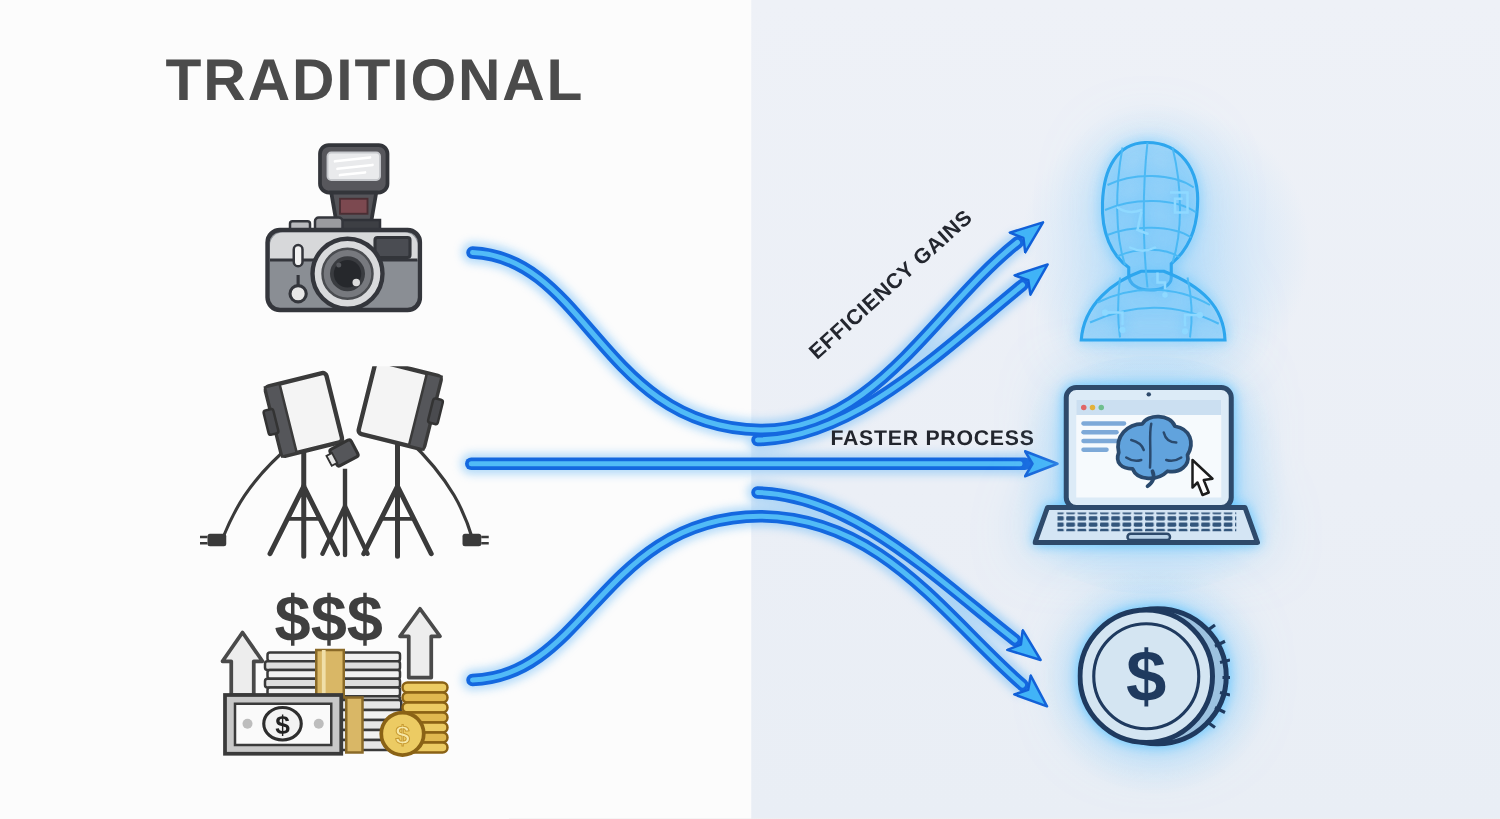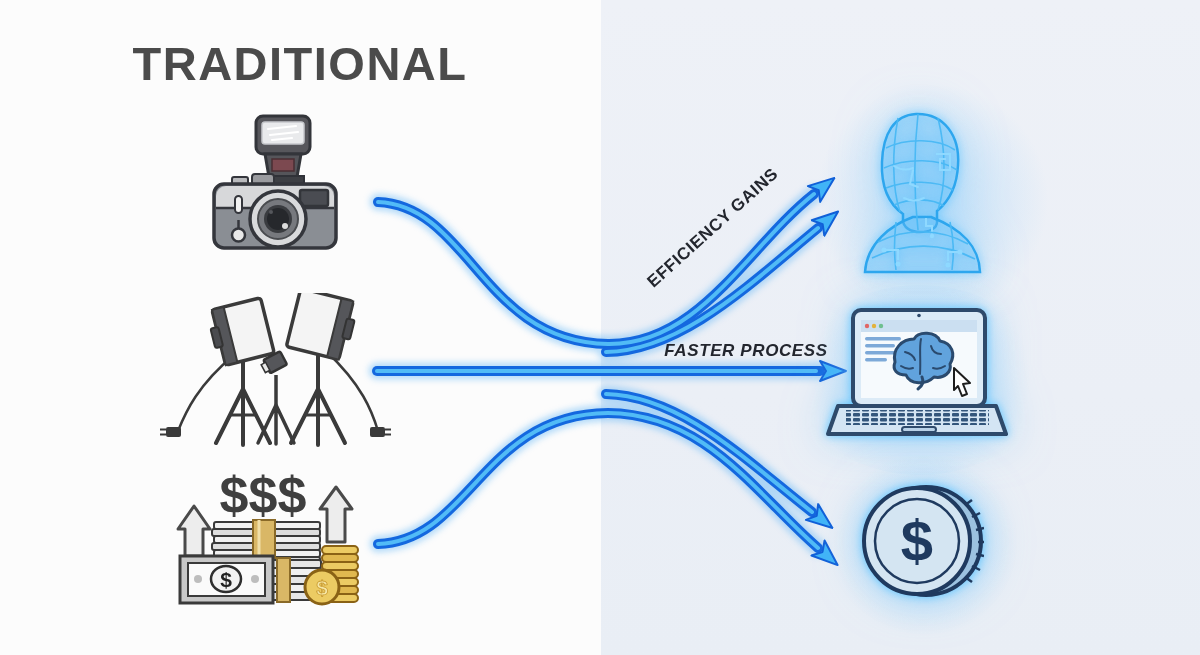--- a/index.html
+++ b/index.html
@@ -11,21 +11,21 @@
   .bg-left{position:absolute;left:0;top:0;width:601px;height:655px;background:#fcfcfc;}
   .bg-right{position:absolute;left:601px;top:0;width:599px;height:655px;
     background:linear-gradient(180deg,#eef1f7 0%,#ebeff6 60%,#e9eef5 100%);}
   .title{position:absolute;top:36px;width:380px;text-align:center;
     font-size:47px;font-weight:bold;letter-spacing:1.5px;}
   .title-left{left:110px;color:#4b4b4b;}
   .title-right{left:712px;color:#1e3349;}
   .arrow-label{position:absolute;font-size:17px;font-weight:bold;
     color:#23262e;letter-spacing:.6px;text-align:center;width:210px;}
   .label-efficiency{left:608px;top:218px;transform:rotate(-42deg);}
-  .label-faster{left:641px;top:341px;font-style:italic;}
+  .label-faster{left:641px;top:341px;}
   .icon{position:absolute;}
   .ai-glow{filter:drop-shadow(0 0 5px rgba(90,195,255,.95)) drop-shadow(0 0 22px rgba(110,195,250,.55));}
   .glow-blob{position:absolute;border-radius:50%;
     background:radial-gradient(circle,rgba(140,205,252,.45) 0%,rgba(140,205,252,0) 70%);}
   svg{display:block;}
   text{font-family:"Liberation Sans",sans-serif;}
 </style>
 </head>
 <body>
 

